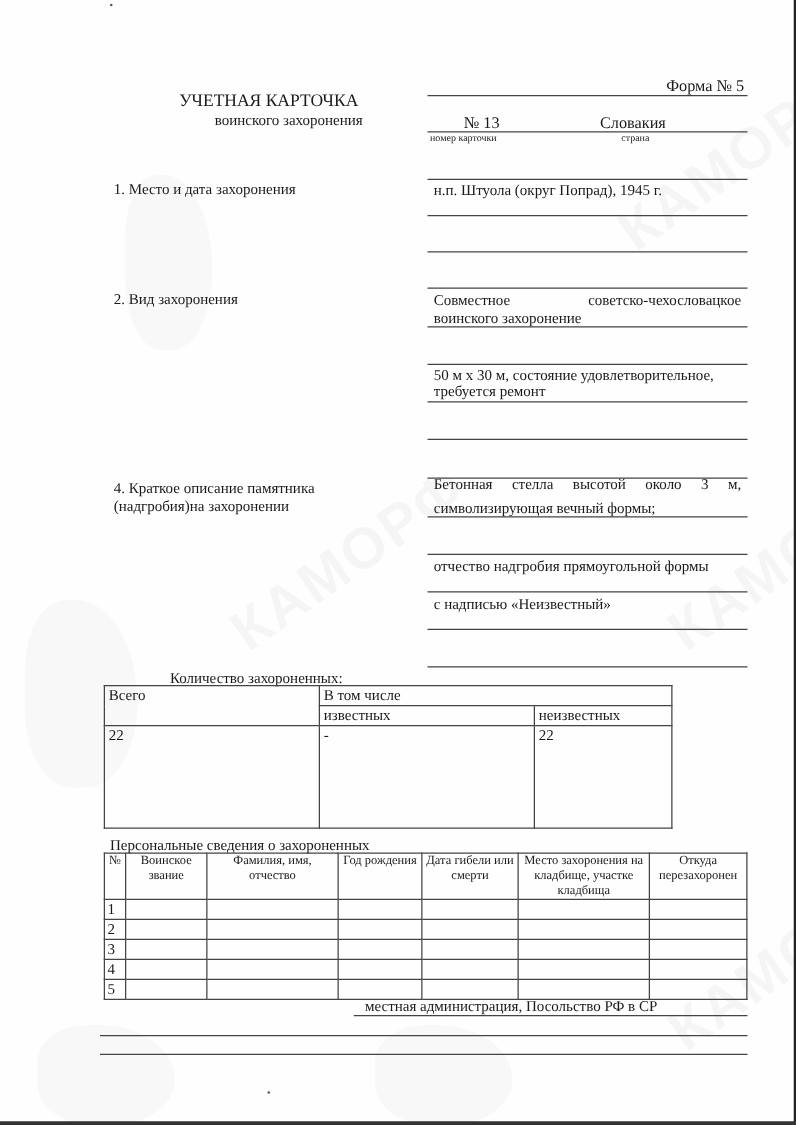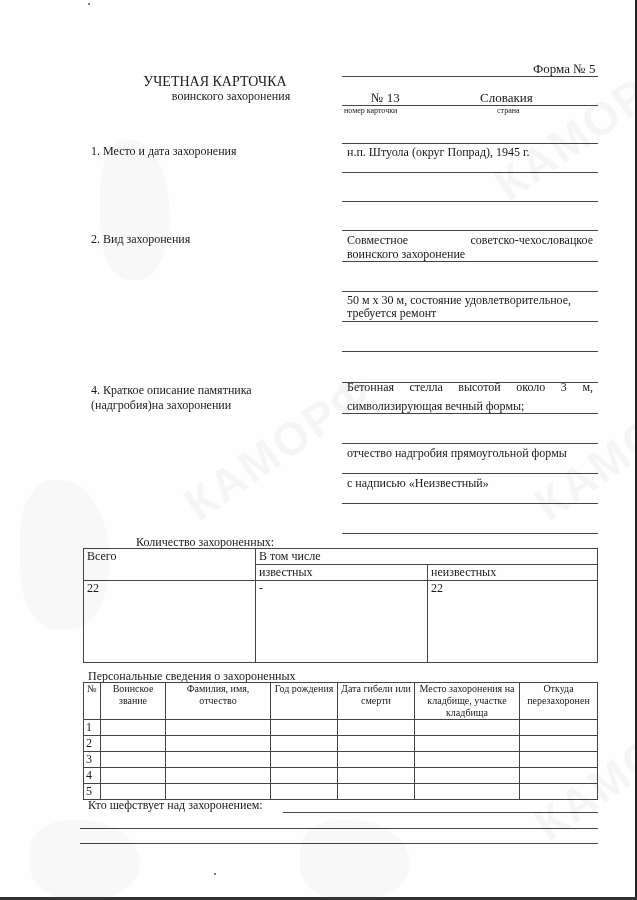--- a/index.html
+++ b/index.html
@@ -87,21 +87,21 @@
   <div class="abs t12" style="left:347px;top:399px;">символизирующая вечный формы;</div>
   <div class="line" style="left:342px;top:413px;width:256px;"></div>
   <div class="line" style="left:342px;top:443px;width:256px;"></div>
   <div class="abs t12" style="left:347px;top:446px;">отчество надгробия прямоугольной формы</div>
   <div class="line" style="left:342px;top:473px;width:256px;"></div>
   <div class="abs t12" style="left:347px;top:476px;">с надписью «Неизвестный»</div>
   <div class="line" style="left:342px;top:503px;width:256px;"></div>
   <div class="line" style="left:342px;top:533px;width:256px;"></div>
 
   <div class="abs t12" style="left:88px;top:535px;margin-left:48px;">Количество захороненных:</div>
-  <table class="grid" style="left:83px;top:548px;width:515px;">
+  <table class="grid" style="left:83px;top:548px;width:455px;">
     <tbody>
         <tr style="height:15px;">
       <td rowspan="2" style="width:165px;">Всего</td>
       <td colspan="2">В том числе</td>
     </tr>
     <tr style="height:15px;">
       <td style="width:165px;">известных</td>
       <td>неизвестных</td>
     </tr>
     <tr style="height:82px;">
@@ -165,17 +165,17 @@
           <td></td>
           <td></td>
           <td></td>
           <td></td>
           <td></td>
           <td></td>
         </tr>
   </tbody>
     </table>
 
-  <div class="abs t12" style="left:88px;top:798px;">Кто шефствует над захоронением:</div>
+  <div class="abs t12" style="left:292px;top:798px;">местная администрация, Посольство РФ в СР</div>
   <div class="line" style="left:283px;top:812px;width:315px;"></div>
   <div class="line" style="left:80px;top:828px;width:518px;"></div>
   <div class="line" style="left:80px;top:843px;width:518px;"></div>
 </div>
 
 </body></html>

